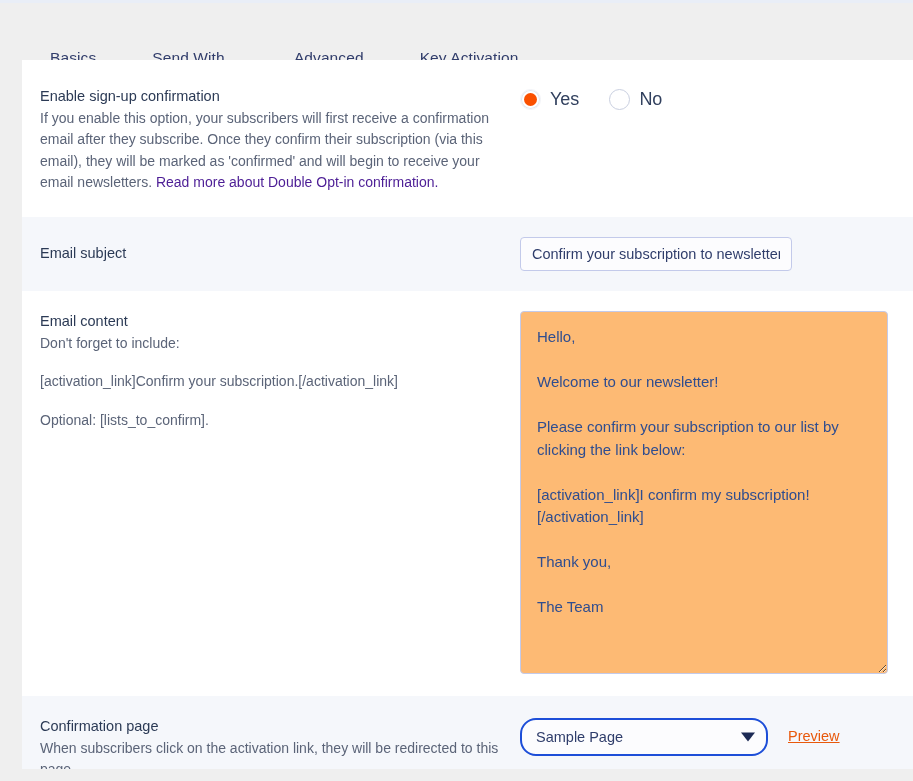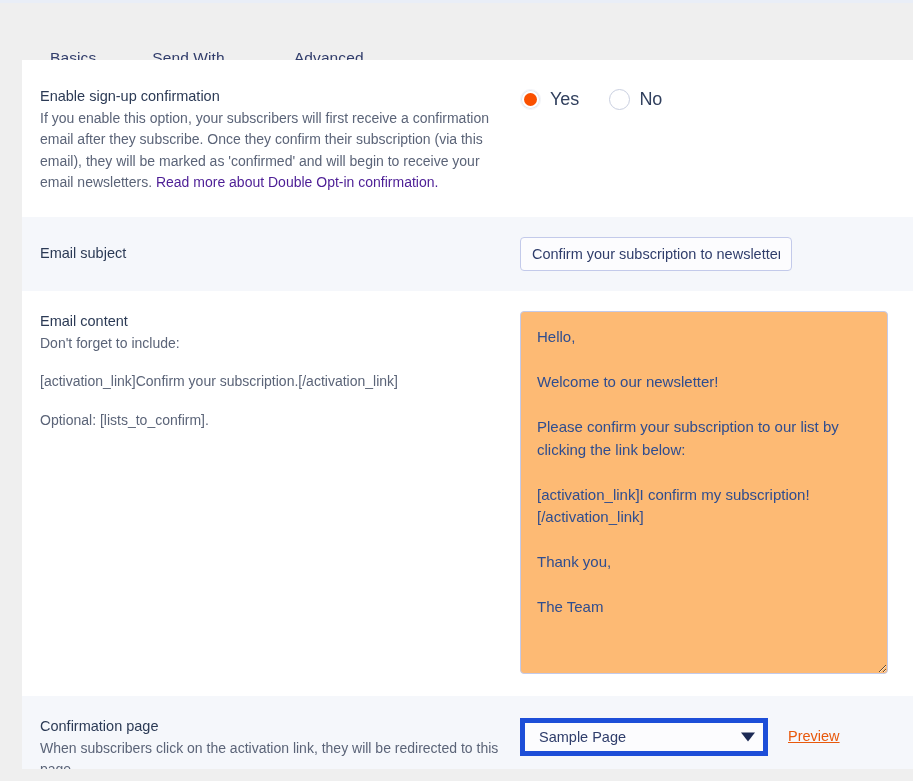--- a/index.html
+++ b/index.html
@@ -184,22 +184,22 @@
 
   
   .select-wrap {
     position: relative;
     width: 248px;
     height: 38px;
   }
   .select-box {
     width: 248px;
     height: 38px;
-    border: 5px solid #1d4ed8;
-    border-radius: 0;
+    border: 2px solid #1d4ed8;
+    border-radius: 16px;
     background: #fcfcfe;
     color: #2f3d6b;
     font-size: 14.5px;
     font-family: "Liberation Sans", sans-serif;
     padding: 0 34px 0 14px;
     display: flex;
     align-items: center;
     cursor: pointer;
   }
   .select-arrow {
@@ -235,20 +235,23 @@
 
   <div class="tabbar">
     <div class="tab">
       <span>Basics</span>
     </div>
     <div class="tab">
       <span>Send With...</span>
     </div>
     <div class="tab">
       <span>Advanced</span>
+    </div>
+    <div class="tab">
+      <span>Key Activation</span>
     </div>
   </div>
 
   <div class="panel">
 
     <div class="section" style="padding-top:26px;padding-bottom:24px;">
       <div class="sec-left">
         <div class="sec-title">Enable sign-up confirmation</div>
         <div class="sec-desc">
           <span>If you enable this option, your subscribers will first receive a confirmation email after they subscribe. Once they confirm their subscription (via this email), they will be marked as 'confirmed' and will begin to receive your email newsletters. </span><span class="inline-link">Read more about Double Opt-in confirmation.</span>

